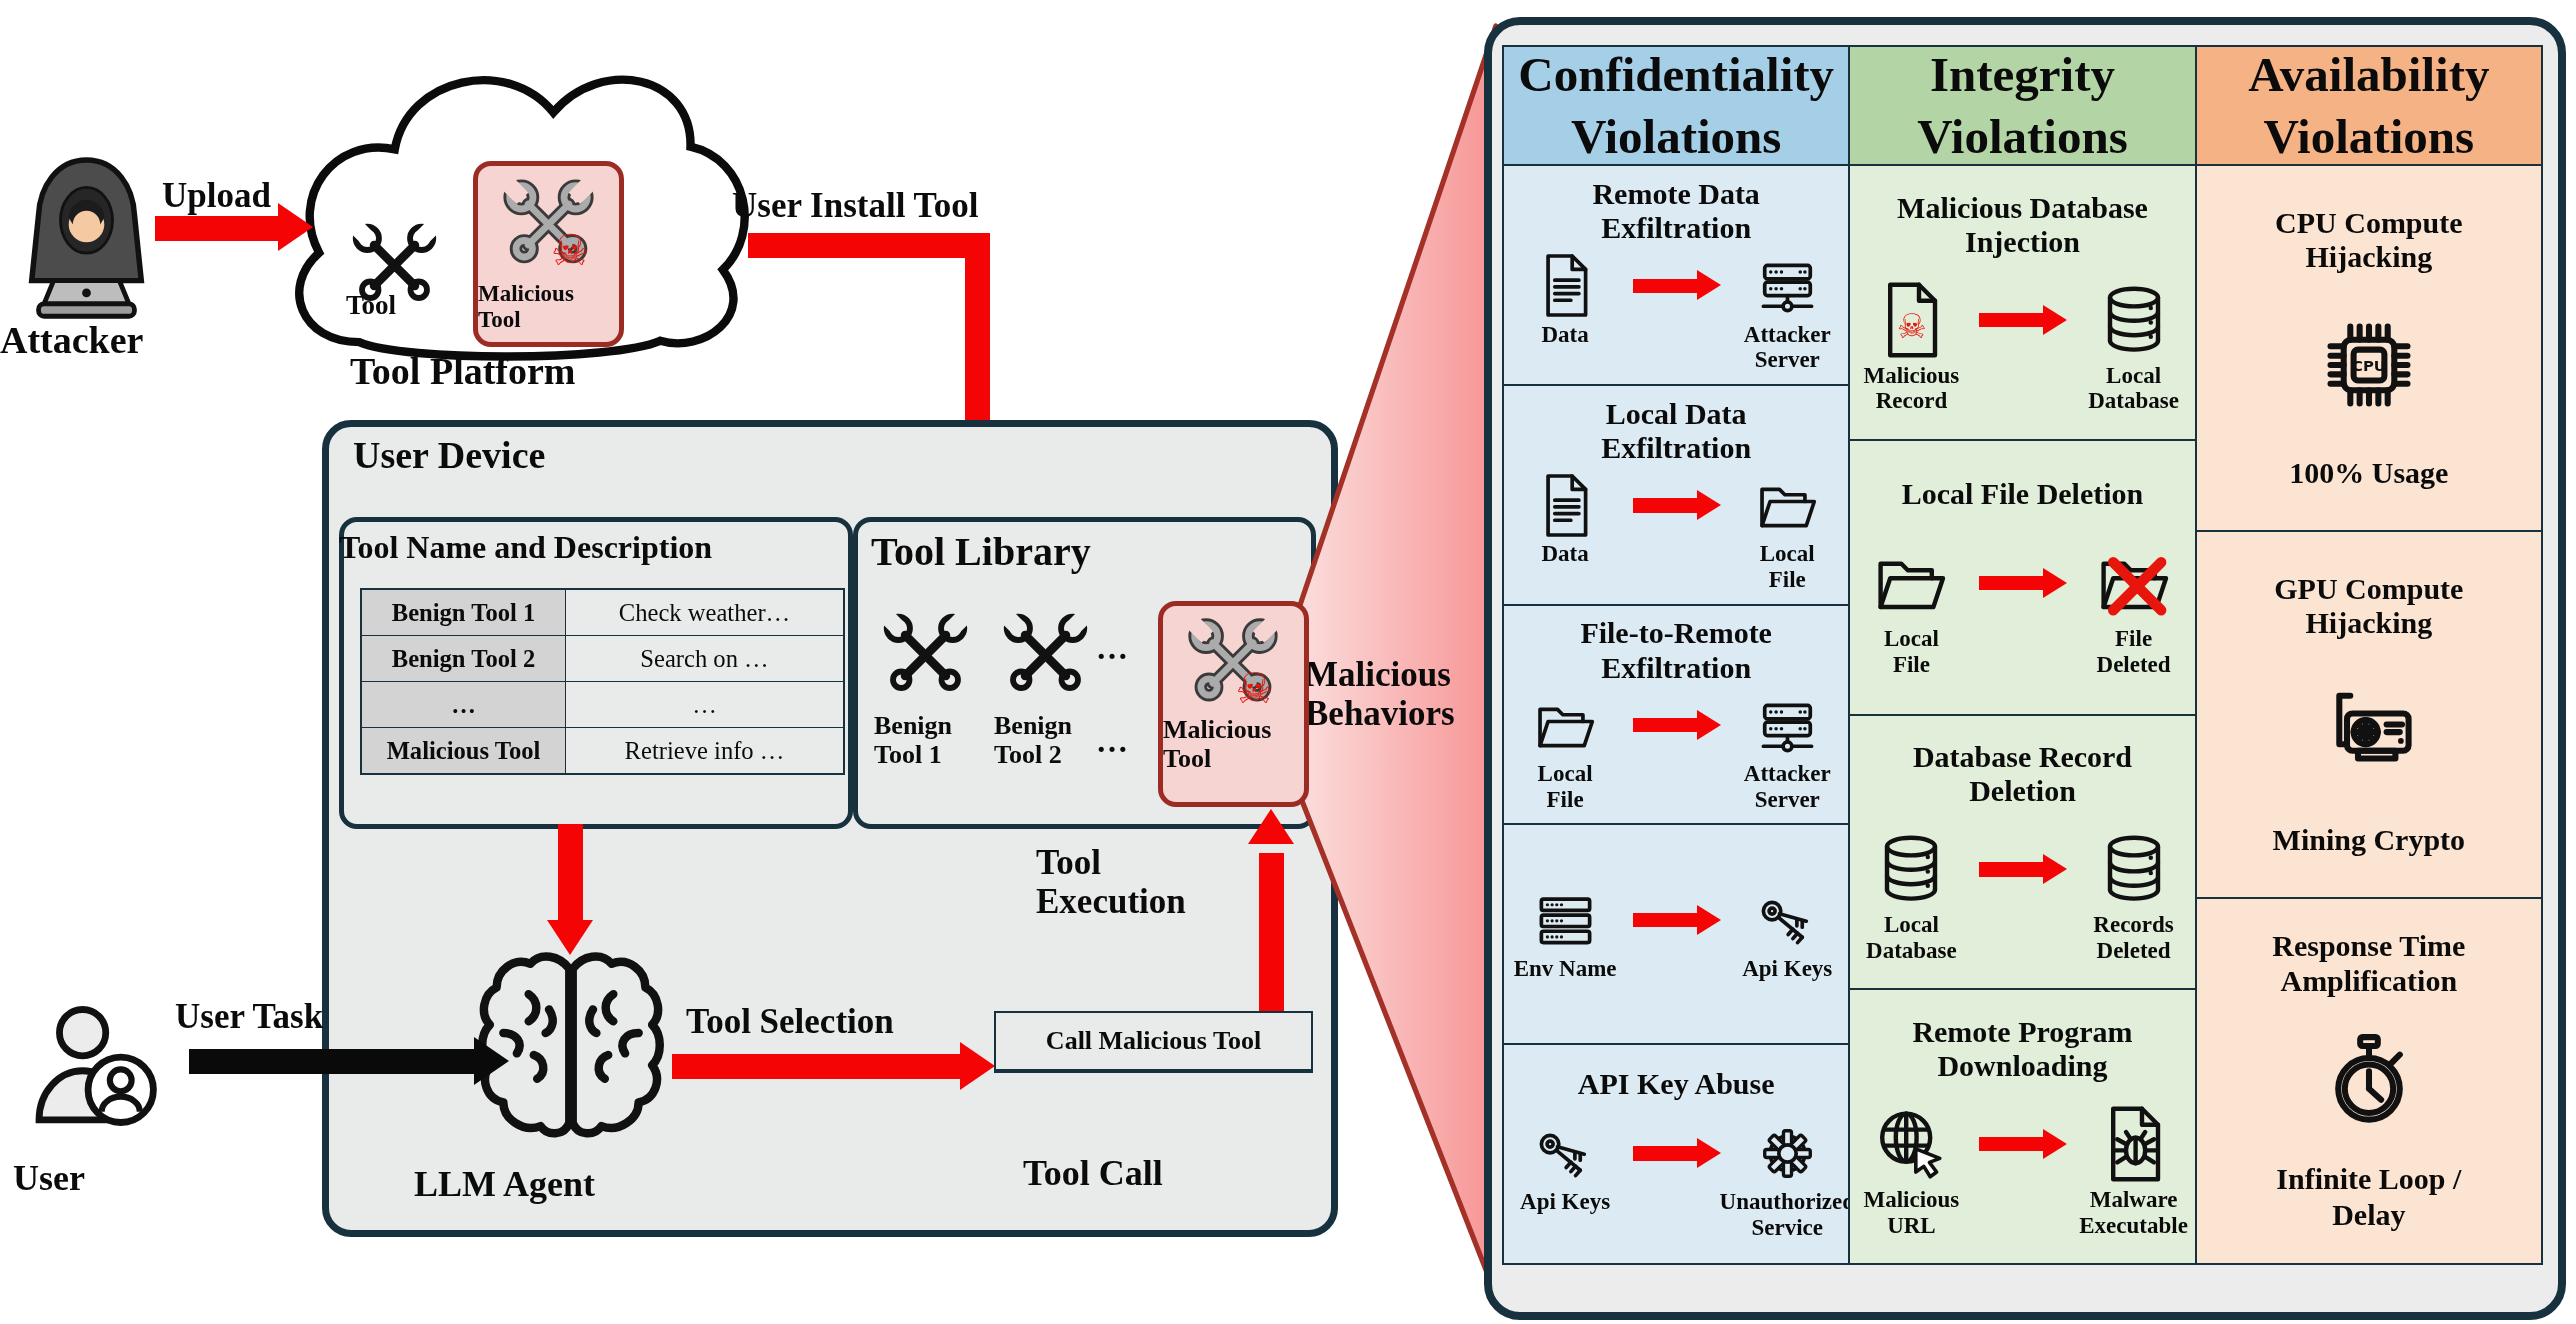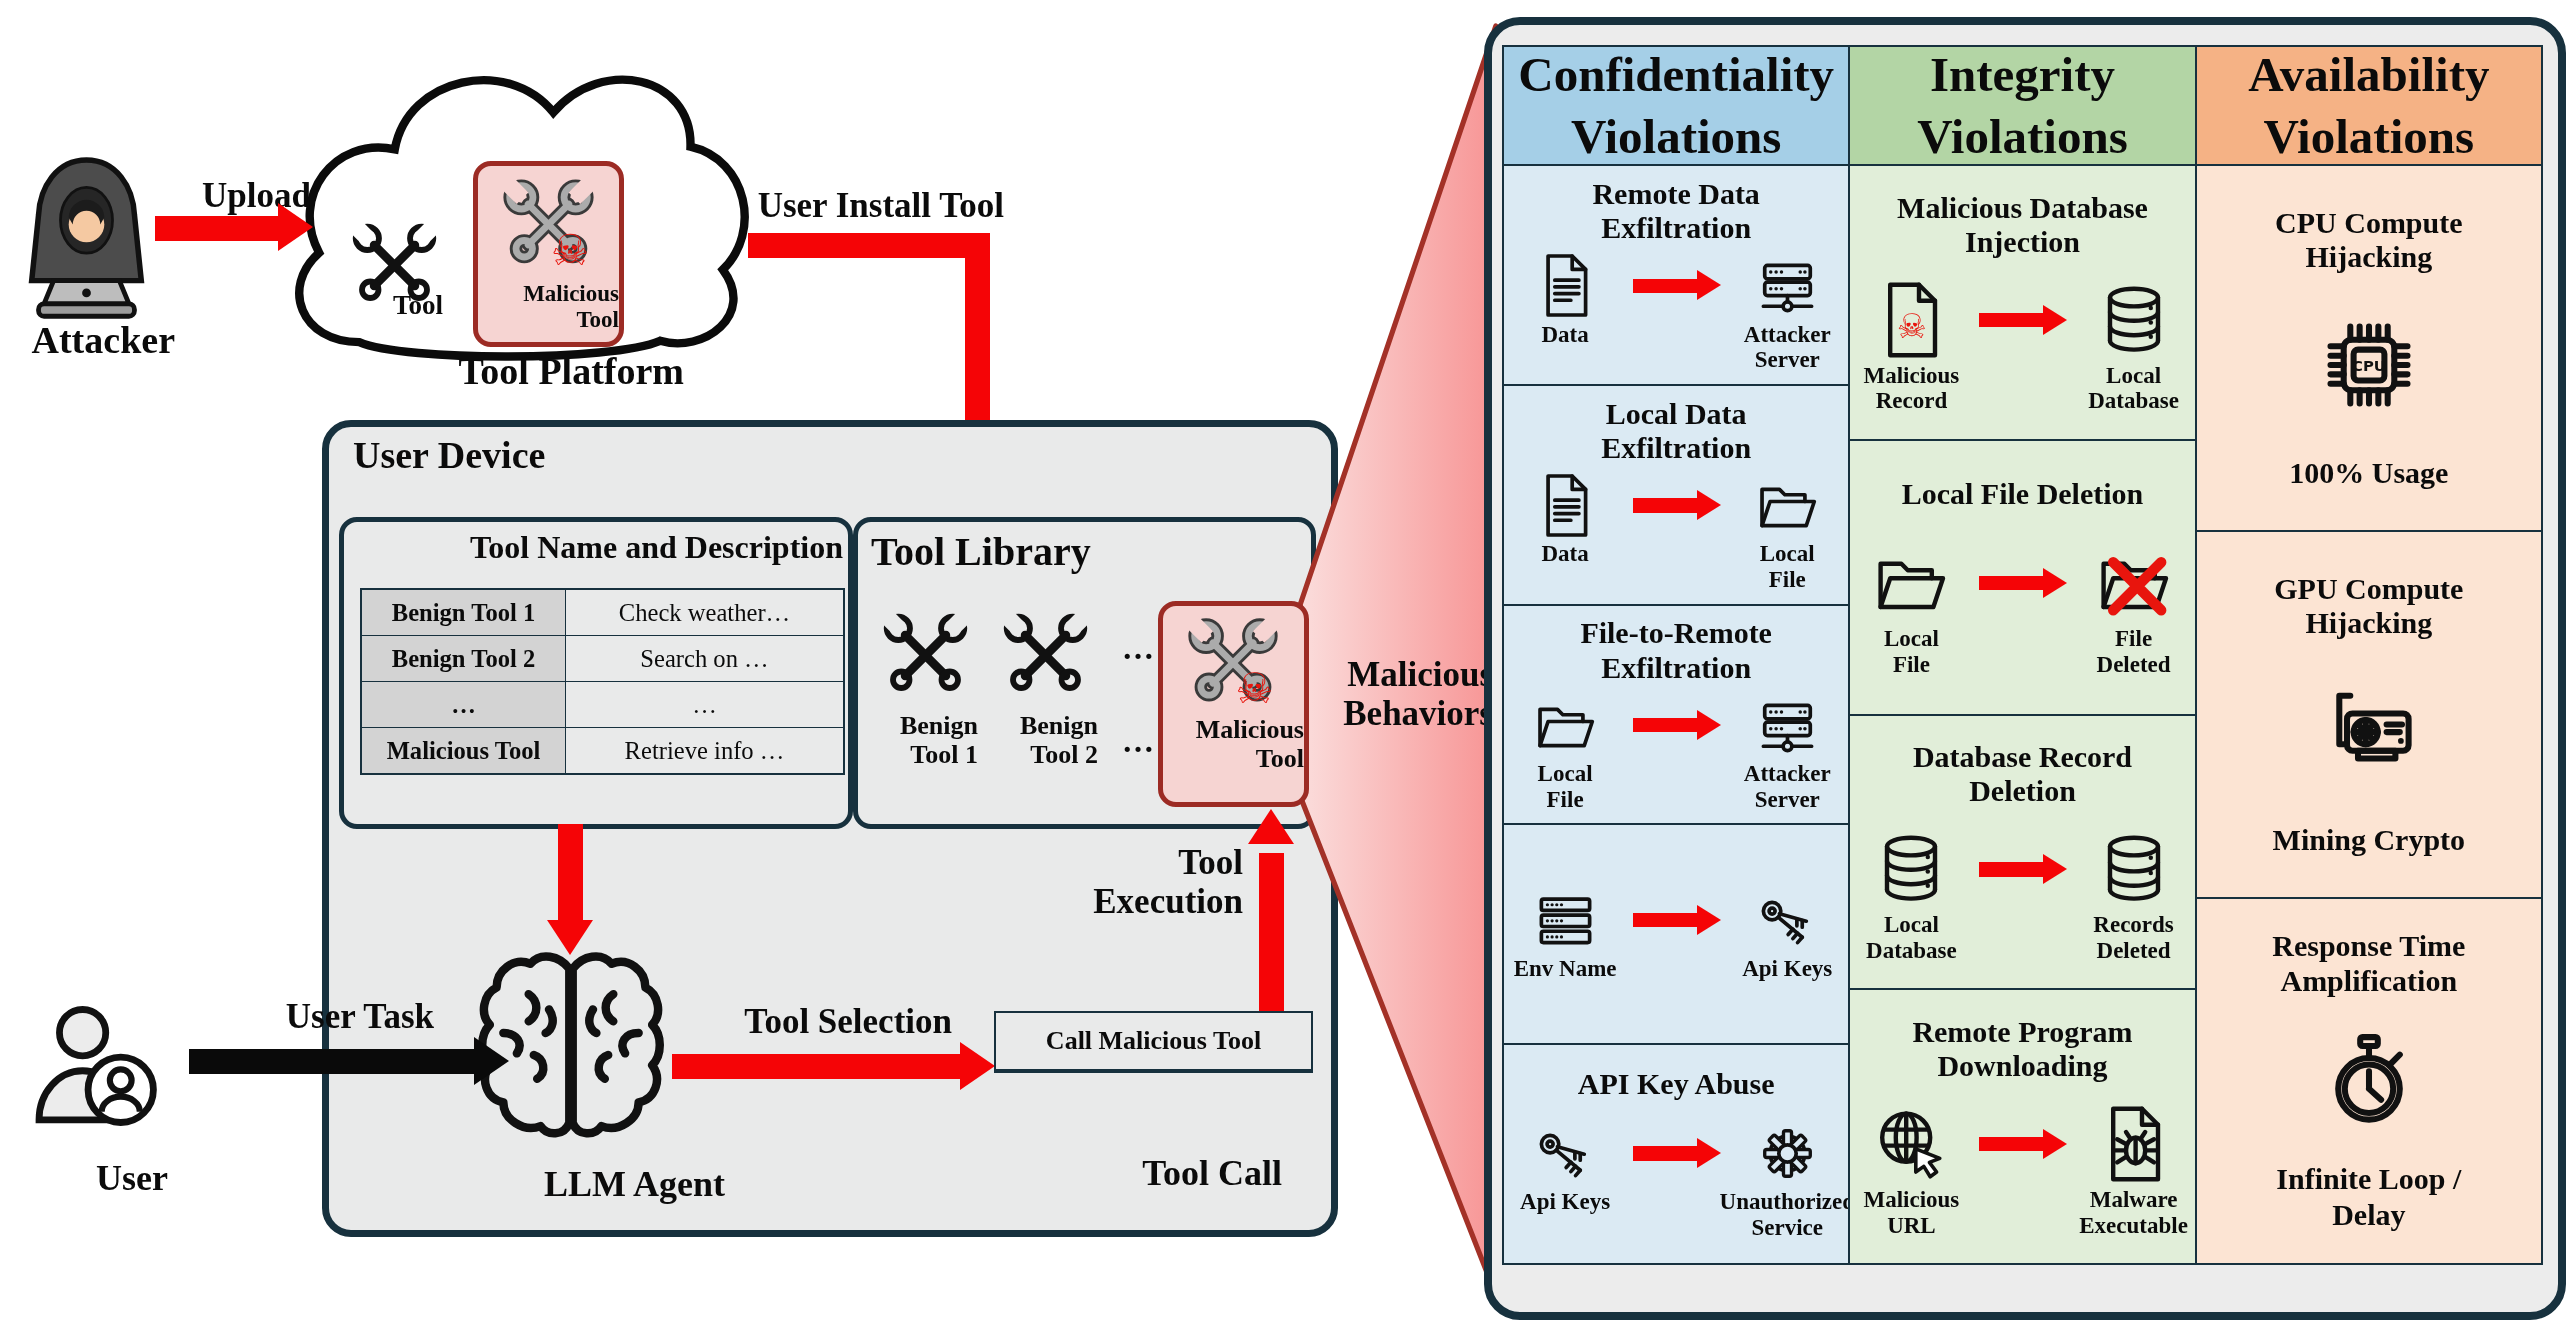--- a/index.html
+++ b/index.html
@@ -1,19 +1,19 @@
 <!DOCTYPE html>
 <html style="--navy: #17313e; --red: #f50406; --darkred: #9c2b24; --pink: #f6d4d2; --boxgray: #e9eaea; --cellgray: #d3d3d3; --tri_light: #fbdddc; --tri_deep: #f79494;font-size:10.4px"><head>
 <meta charset="utf-8">
 <style>
   html,body{margin:0;padding:0}
   body{width:2576px;height:1325px;position:relative;overflow:hidden;background:#fff;
        font-family:"Liberation Serif","DejaVu Serif",serif;color:#0b0b0b;}
   .abs{position:absolute}
-  .lbl{font-weight:bold;text-align:right;line-height:1.12}
+  .lbl{font-weight:bold;text-align:left;line-height:1.12}
   .ctr{display:flex;align-items:center;justify-content:center}
   
   .navybox{border:7.1px solid var(--navy);border-radius:29px;background:var(--boxgray)}
   .innerbox{border:5.8px solid var(--navy);border-radius:18px}
   .pinkbox{border:5.8px solid var(--darkred);border-radius:18px;background:var(--pink)}
   
   .abody{position:absolute;background:var(--red)}
   .abody.black{background:#0a0a0a}
   .ah-right{position:absolute;width:0;height:0;border-top:24.6px solid transparent;
             border-bottom:24.6px solid transparent;border-left:35px solid var(--red)}
@@ -271,21 +271,21 @@
     <use href="#sym-wrench"></use>
   </svg>
 <div class="abs lbl" style="left:346px;top:290px;width:97px;font-size:27px">Tool</div>
 
 <div class="abs pinkbox" style="left:473px;top:161px;width:141px;height:176px">
   <svg class="abs" style="left:22px;top:10.4px;width:97px;height:97px;--bg:var(--pink)" viewBox="0 0 150 150" width="97" height="97">
       <use href="#sym-wrench-mal"></use>
     </svg>
   <div class="abs lbl" style="left:0;top:115px;width:141px;font-size:23px">Malicious Tool</div>
 </div>
-<div class="abs lbl" style="left:360px;top:350px;width:324px;font-size:38px">Tool Platform</div>
+<div class="abs lbl" style="left:350px;top:350px;width:324px;font-size:38px">Tool Platform</div>
 
 <div class="abs lbl" style="left:732px;top:186px;width:272px;font-size:35px">User Install Tool</div>
 <div class="abs abody" style="left:748px;top:233px;width:242px;height:24.6px"></div>
 <div class="abs abody" style="left:965px;top:233px;width:24.6px;height:242px"></div>
 <div class="abs ah-down" style="left:954px;top:474px"></div>
 
 <div class="abs navybox" style="left:322px;top:420px;width:1002px;height:803px;z-index:1"></div>
 <div class="abs lbl" style="left:353px;top:434px;width:272px;font-size:38px;text-align:left;z-index:1">User Device</div>
 
 <div class="abs innerbox" style="left:339px;top:517px;width:504px;height:302px;border-color:var(--navy);z-index:1"></div>

